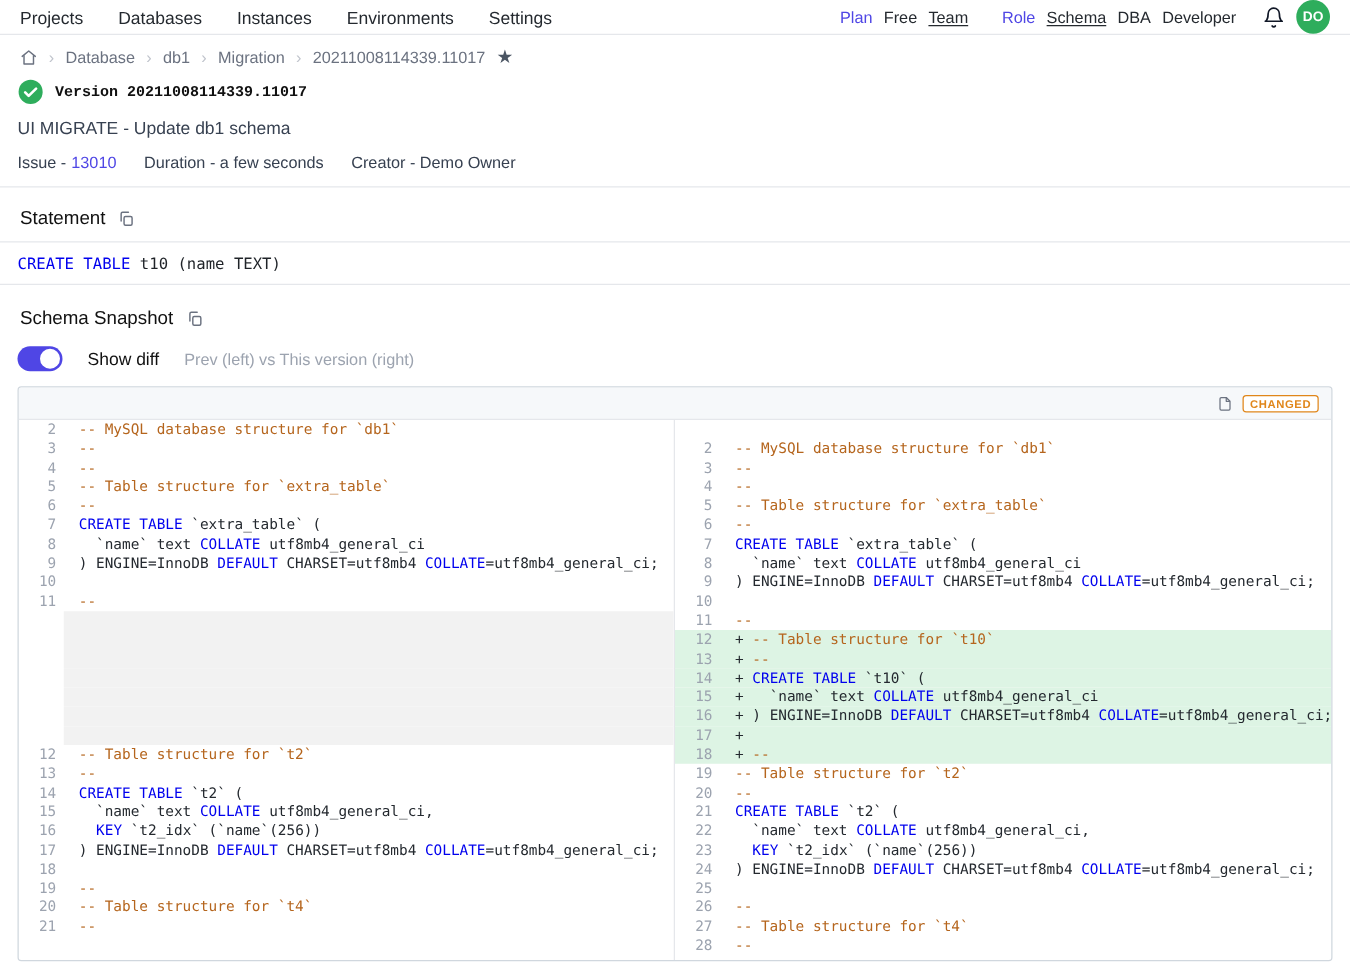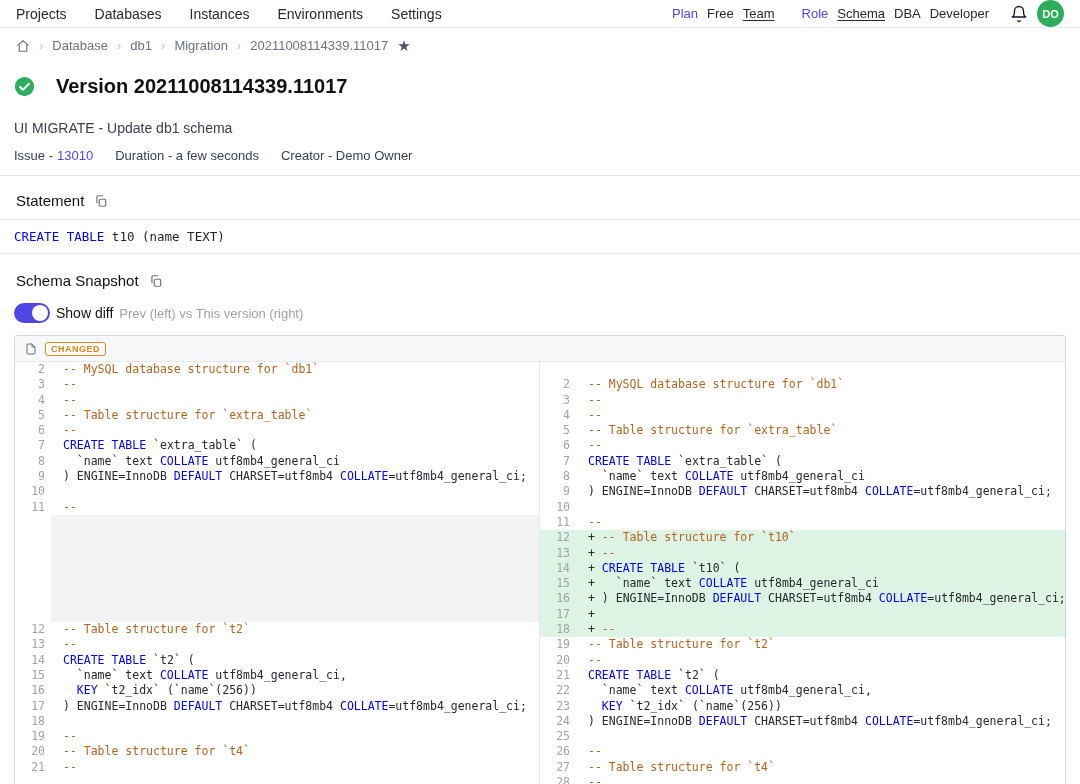--- a/index.html
+++ b/index.html
@@ -20,46 +20,46 @@
           font-weight:700;display:flex;align-items:center;justify-content:center;cursor:pointer;}
 
   
   .breadcrumb{display:flex;align-items:center;gap:9px;padding:10px 16px 2px;font-size:13px;color:var(--muted);}
   .crumb{cursor:pointer;}
   .sep{color:#c0c4cc;}
   .star{color:#4b5563;font-size:15px;cursor:pointer;line-height:1;}
 
   
   .title-row{display:flex;align-items:center;gap:9px;padding:8px 14px 0;}
-  .page-title{font-size:20px;font-weight:700;color:#111;margin:12px;}
+  .page-title{font-size:12px;font-weight:700;color:#111;margin:0;font-family:Liberation Mono, monospace;}
   .subtitle{padding:10px 14px 0;font-size:14px;color:#374151;}
   .meta{display:flex;gap:22px;padding:12px 14px 12px;font-size:13px;color:#374151;}
   .meta-item{display:flex;gap:4px;}
   .link{color:var(--accent);cursor:pointer;}
   .divider{border:0;border-top:1px solid var(--border);margin:0;}
 
   
   .section-head{display:flex;align-items:center;gap:8px;padding:14px 14px 8px;}
   .section-head.second{padding-top:16px;}
   .section-title{font-size:15px;font-weight:400;margin:2px;color:#111;}
   .icon-btn{cursor:pointer;display:flex;color:var(--muted);background:none;border:none;padding:0;}
 
   .statement-box{border-top:1px solid var(--border);border-bottom:1px solid var(--border);
      padding:9px 14px;font-family:"DejaVu Sans Mono",monospace;font-size:12.5px;color:#1f2328;}
 
-  .toggle-row{display:flex;align-items:center;gap:6px;padding:4px 14px 0;}
+  .toggle-row{display:flex;align-items:center;gap:20px;padding:4px 14px 0;}
   .toggle{width:36px;height:20px;border-radius:10px;background:var(--accent);position:relative;cursor:pointer;flex:0 0 auto;}
   .toggle .knob{position:absolute;top:2px;right:2px;width:16px;height:16px;border-radius:50%;background:#fff;}
   .toggle-label{font-size:14px;color:#111;font-weight:500;}
   .toggle-hint{font-size:13px;color:#9ca3af;}
 
   
   .diff-box{margin:12px 14px 0;border:1px solid #d0d7de;border-radius:3px;height:460px;overflow:hidden;background:#fff;}
   .diff-head{display:flex;align-items:center;gap:8px;height:26px;padding:0 10px;background:#f6f8fa;
-     border-bottom:1px solid var(--border);}
+     border-bottom:1px solid var(--border);justify-content:flex-end;}
   .badge{font-size:9px;font-weight:600;letter-spacing:.5px;color:var(--badge);border:1px solid var(--badge);
      border-radius:3px;padding:1px 5px;background:#fff;}
   .diff-body{display:flex;height:433px;font-family:"DejaVu Sans Mono",monospace;font-size:11.5px;
      line-height:15.3px;color:#24292f;}
   .pane{width:50%;overflow:hidden;}
   .pane.left{border-right:1px solid var(--border);}
   .drow{display:flex;height:15.3px;}
   .gut{flex:0 0 36px;text-align:right;padding-right:6px;color:var(--gutter);user-select:none;}
   .cod{flex:1;white-space:pre;padding-left:12px;}
   .drow.add{background:var(--added_bg);}

